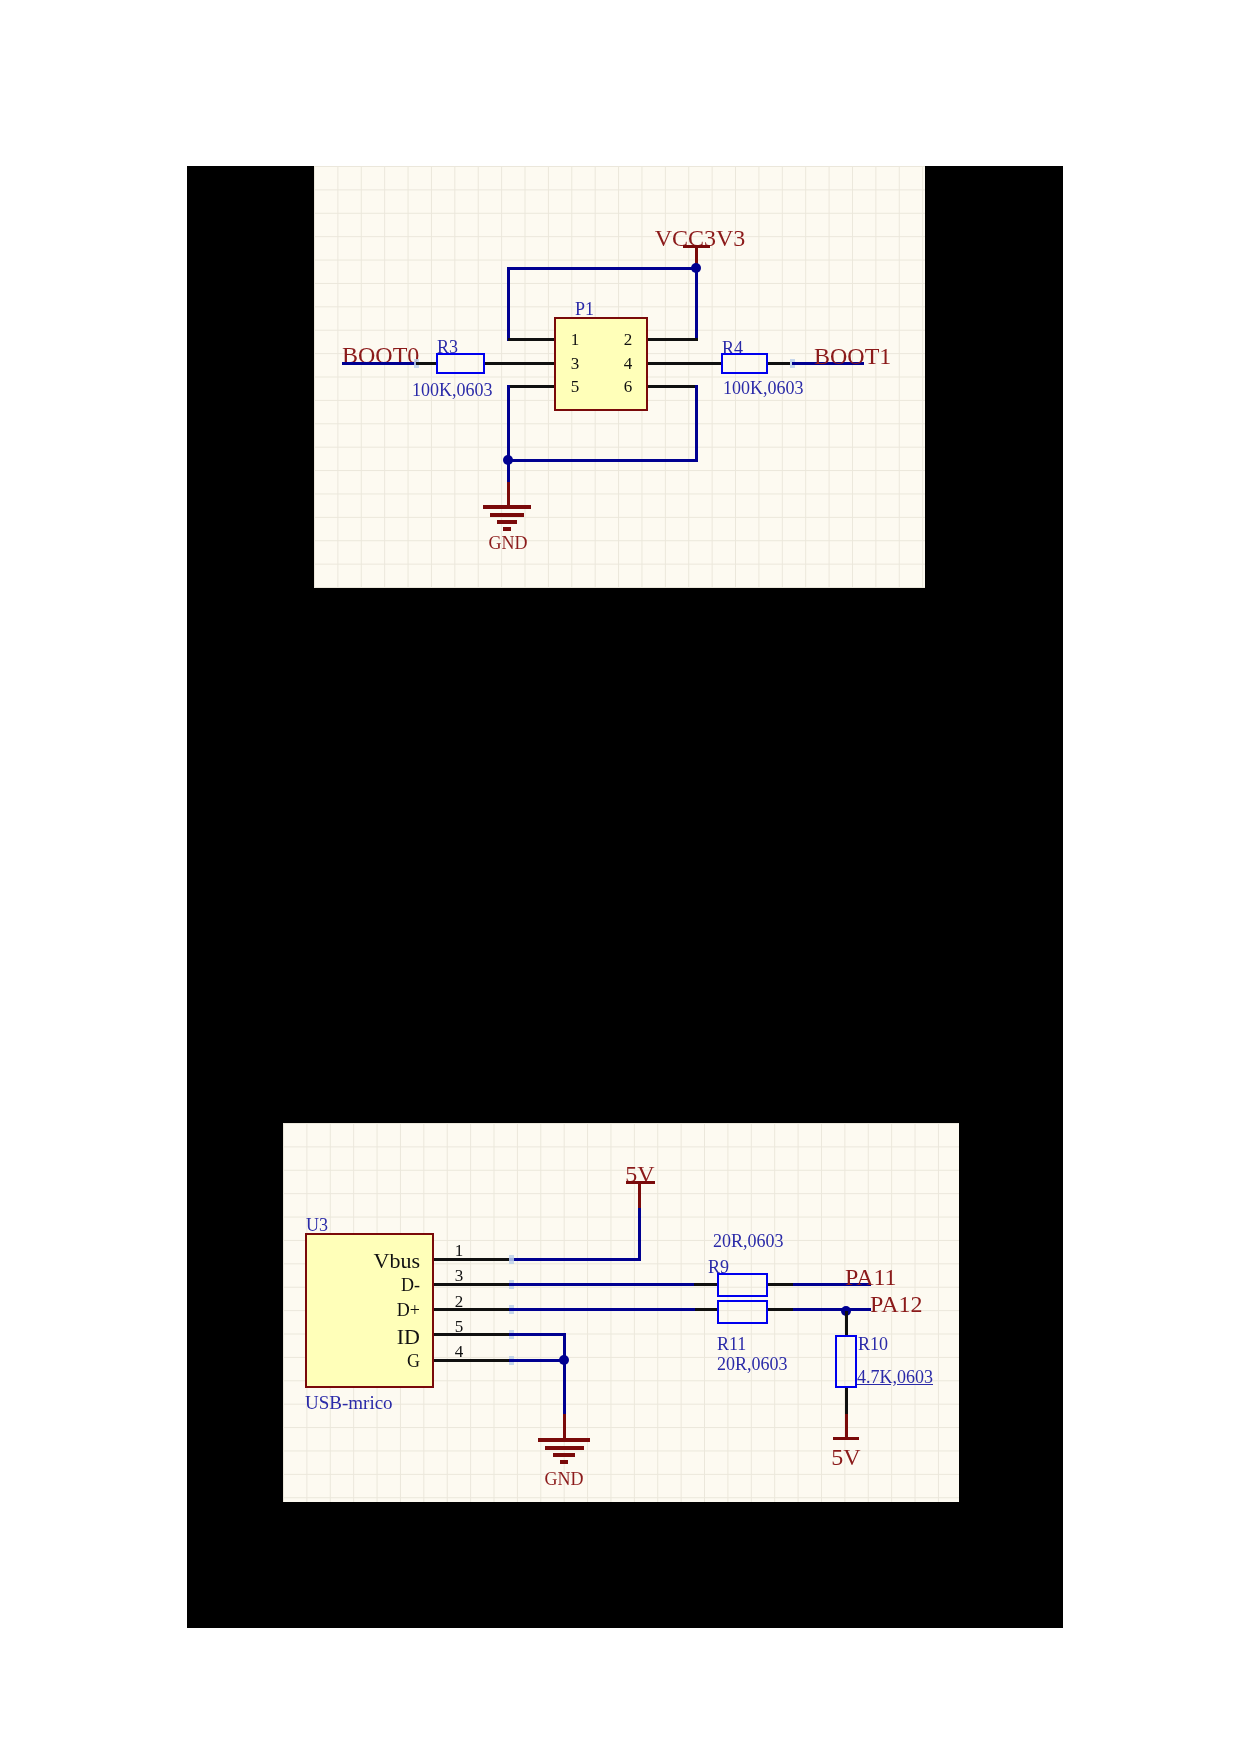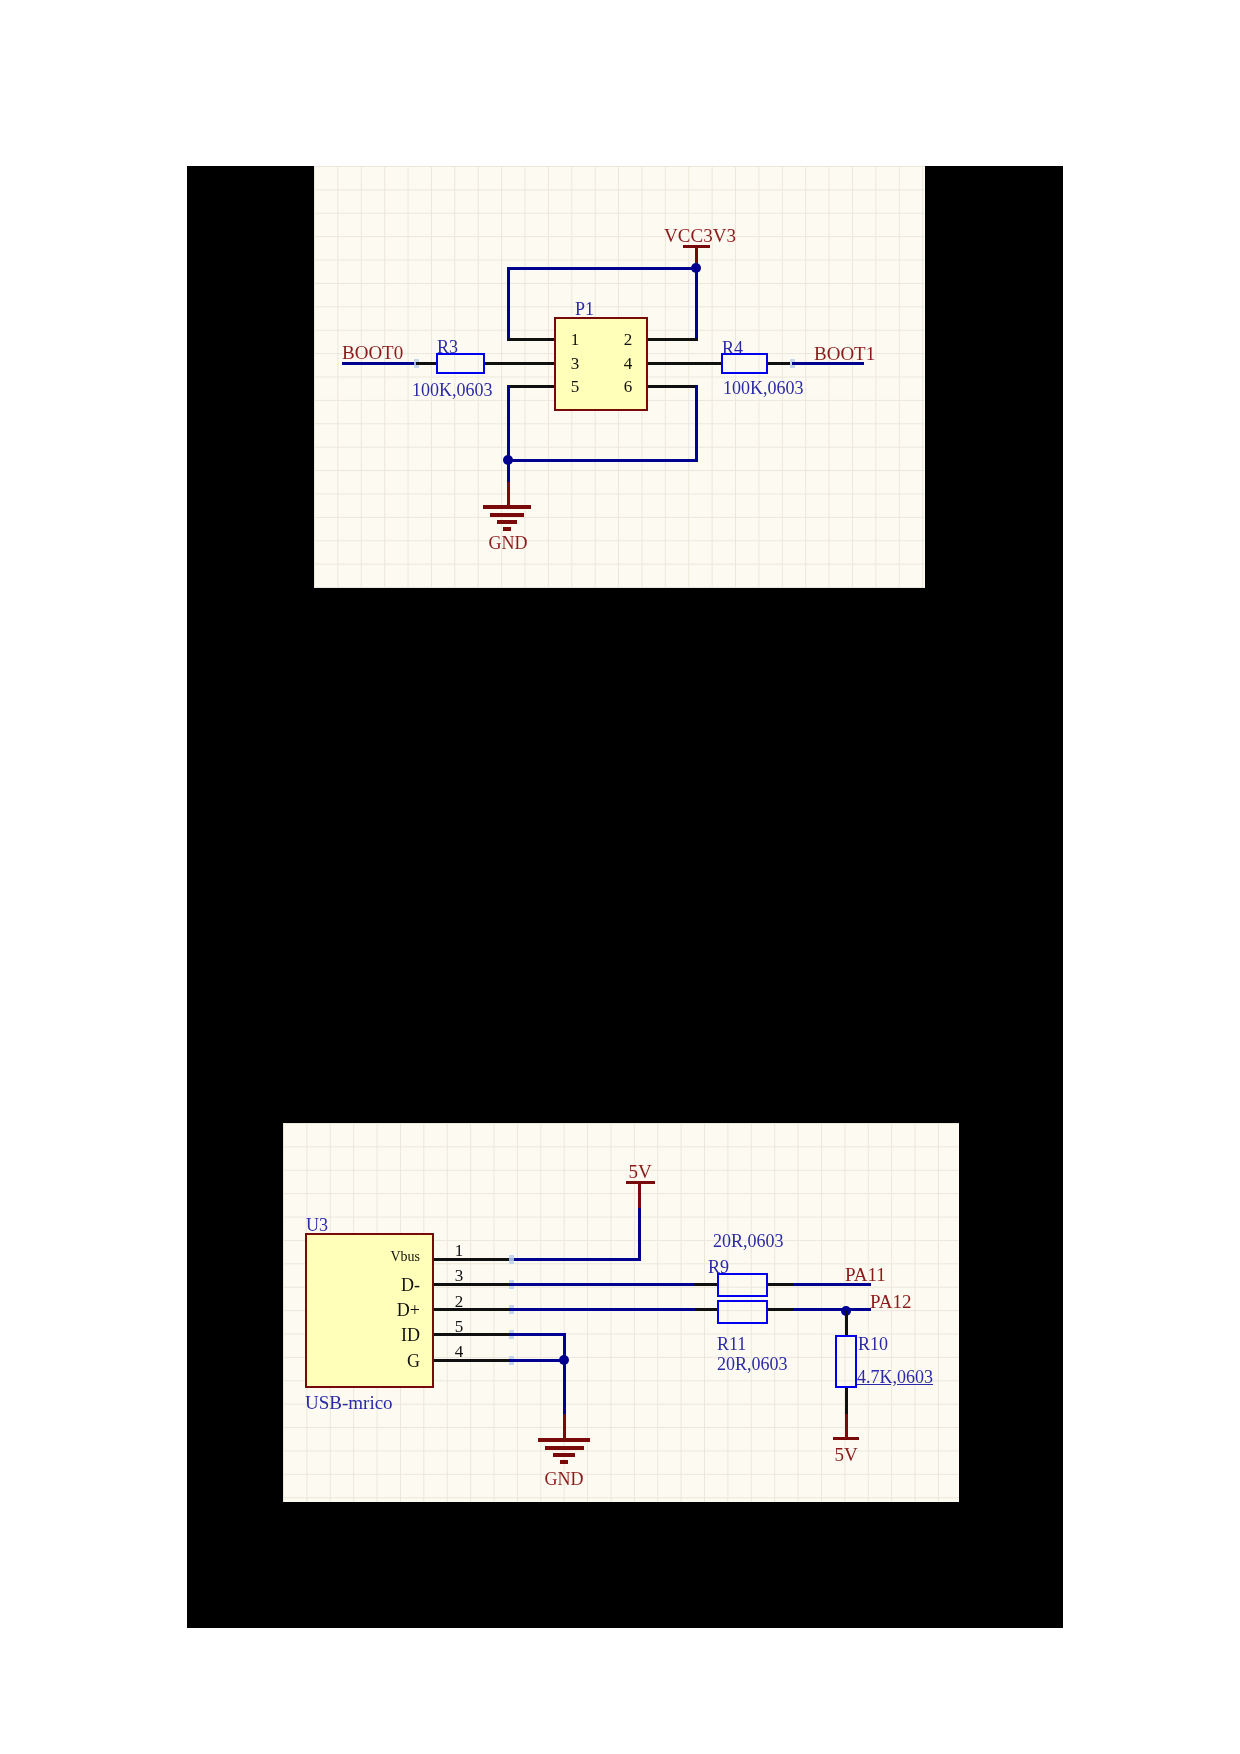--- a/index.html
+++ b/index.html
@@ -20,21 +20,21 @@
       linear-gradient(var(--grid-line,#EBE7DB) 1px, transparent 1px),
       linear-gradient(90deg, var(--grid-line,#EBE7DB) 1px, transparent 1px);
     background-size:23.4px 23.4px;
     overflow:hidden;
   }
   #panel1{left:314px;top:166px;width:611px;height:422px;}
   #panel2{left:283px;top:1123px;width:676px;height:379px;}
 
   .t{position:absolute;line-height:1;white-space:nowrap;}
   .tb{color:var(--component-label,#2A2AA8);font-size:18px;}
-  .tr{color:var(--net-label,#8B1A1A);font-size:19px;}
+  .tr{color:var(--net-label,#8B1A1A);font-size:24px;}
   .tk{color:#111;font-size:17px;}
   .tc{transform:translateX(-50%);}
   .tra{text-align:right;}
 
   .w{position:absolute;background:var(--wire,#000091);}
   .pk{position:absolute;background:#101010;}
   .pw{position:absolute;background:var(--power-symbol,#7A0A0A);}
   .dot{position:absolute;width:10px;height:10px;border-radius:50%;background:var(--wire,#000091);}
   .res{position:absolute;border:2.5px solid var(--resistor-outline,#0000EE);background:transparent;}
   .part{position:absolute;background:var(--part-fill,#FFFFB9);border:2px solid var(--part-border,#7A0A0A);}
@@ -107,24 +107,24 @@
   <span class="t tr tc" style="left:357px;top:39px;">5V</span>
   <div class="pw" style="left:343px;top:58px;width:29px;height:3px;"></div>
   <div class="pw" style="left:355px;top:61px;width:3px;height:24px;"></div>
   <div class="w" style="left:355px;top:85px;width:3px;height:53px;"></div>
   <div class="w" style="left:226px;top:135px;width:132px;height:3px;"></div>
 
   <span class="t tb" style="left:23px;top:93px;">U3</span>
   <div class="part" style="left:22px;top:110px;width:129px;height:155px;"></div>
   <span class="t tb" style="left:22px;top:270px;font-size:19px;">USB-mrico</span>
 
-  <span class="t tk tra" style="right:539px;top:127px;font-size:14px;">Vbus</span>
+  <span class="t tk tra" style="right:539px;top:127px;font-size:22px;">Vbus</span>
   <span class="t tk tra" style="right:539px;top:153px;font-size:18px;">D-</span>
   <span class="t tk tra" style="right:539px;top:178px;font-size:18px;">D+</span>
-  <span class="t tk tra" style="right:539px;top:203px;font-size:18px;">ID</span>
+  <span class="t tk tra" style="right:539px;top:203px;font-size:22px;">ID</span>
   <span class="t tk tra" style="right:539px;top:229px;font-size:18px;">G</span>
 
   <span class="t tk tc" style="left:176px;top:119px;">1</span>
   <span class="t tk tc" style="left:176px;top:144px;">3</span>
   <span class="t tk tc" style="left:176px;top:170px;">2</span>
   <span class="t tk tc" style="left:176px;top:195px;">5</span>
   <span class="t tk tc" style="left:176px;top:220px;">4</span>
 
   <div class="pk" style="left:151px;top:135px;width:75px;height:3px;"></div>
   <div class="pk" style="left:151px;top:160px;width:75px;height:3px;"></div>

